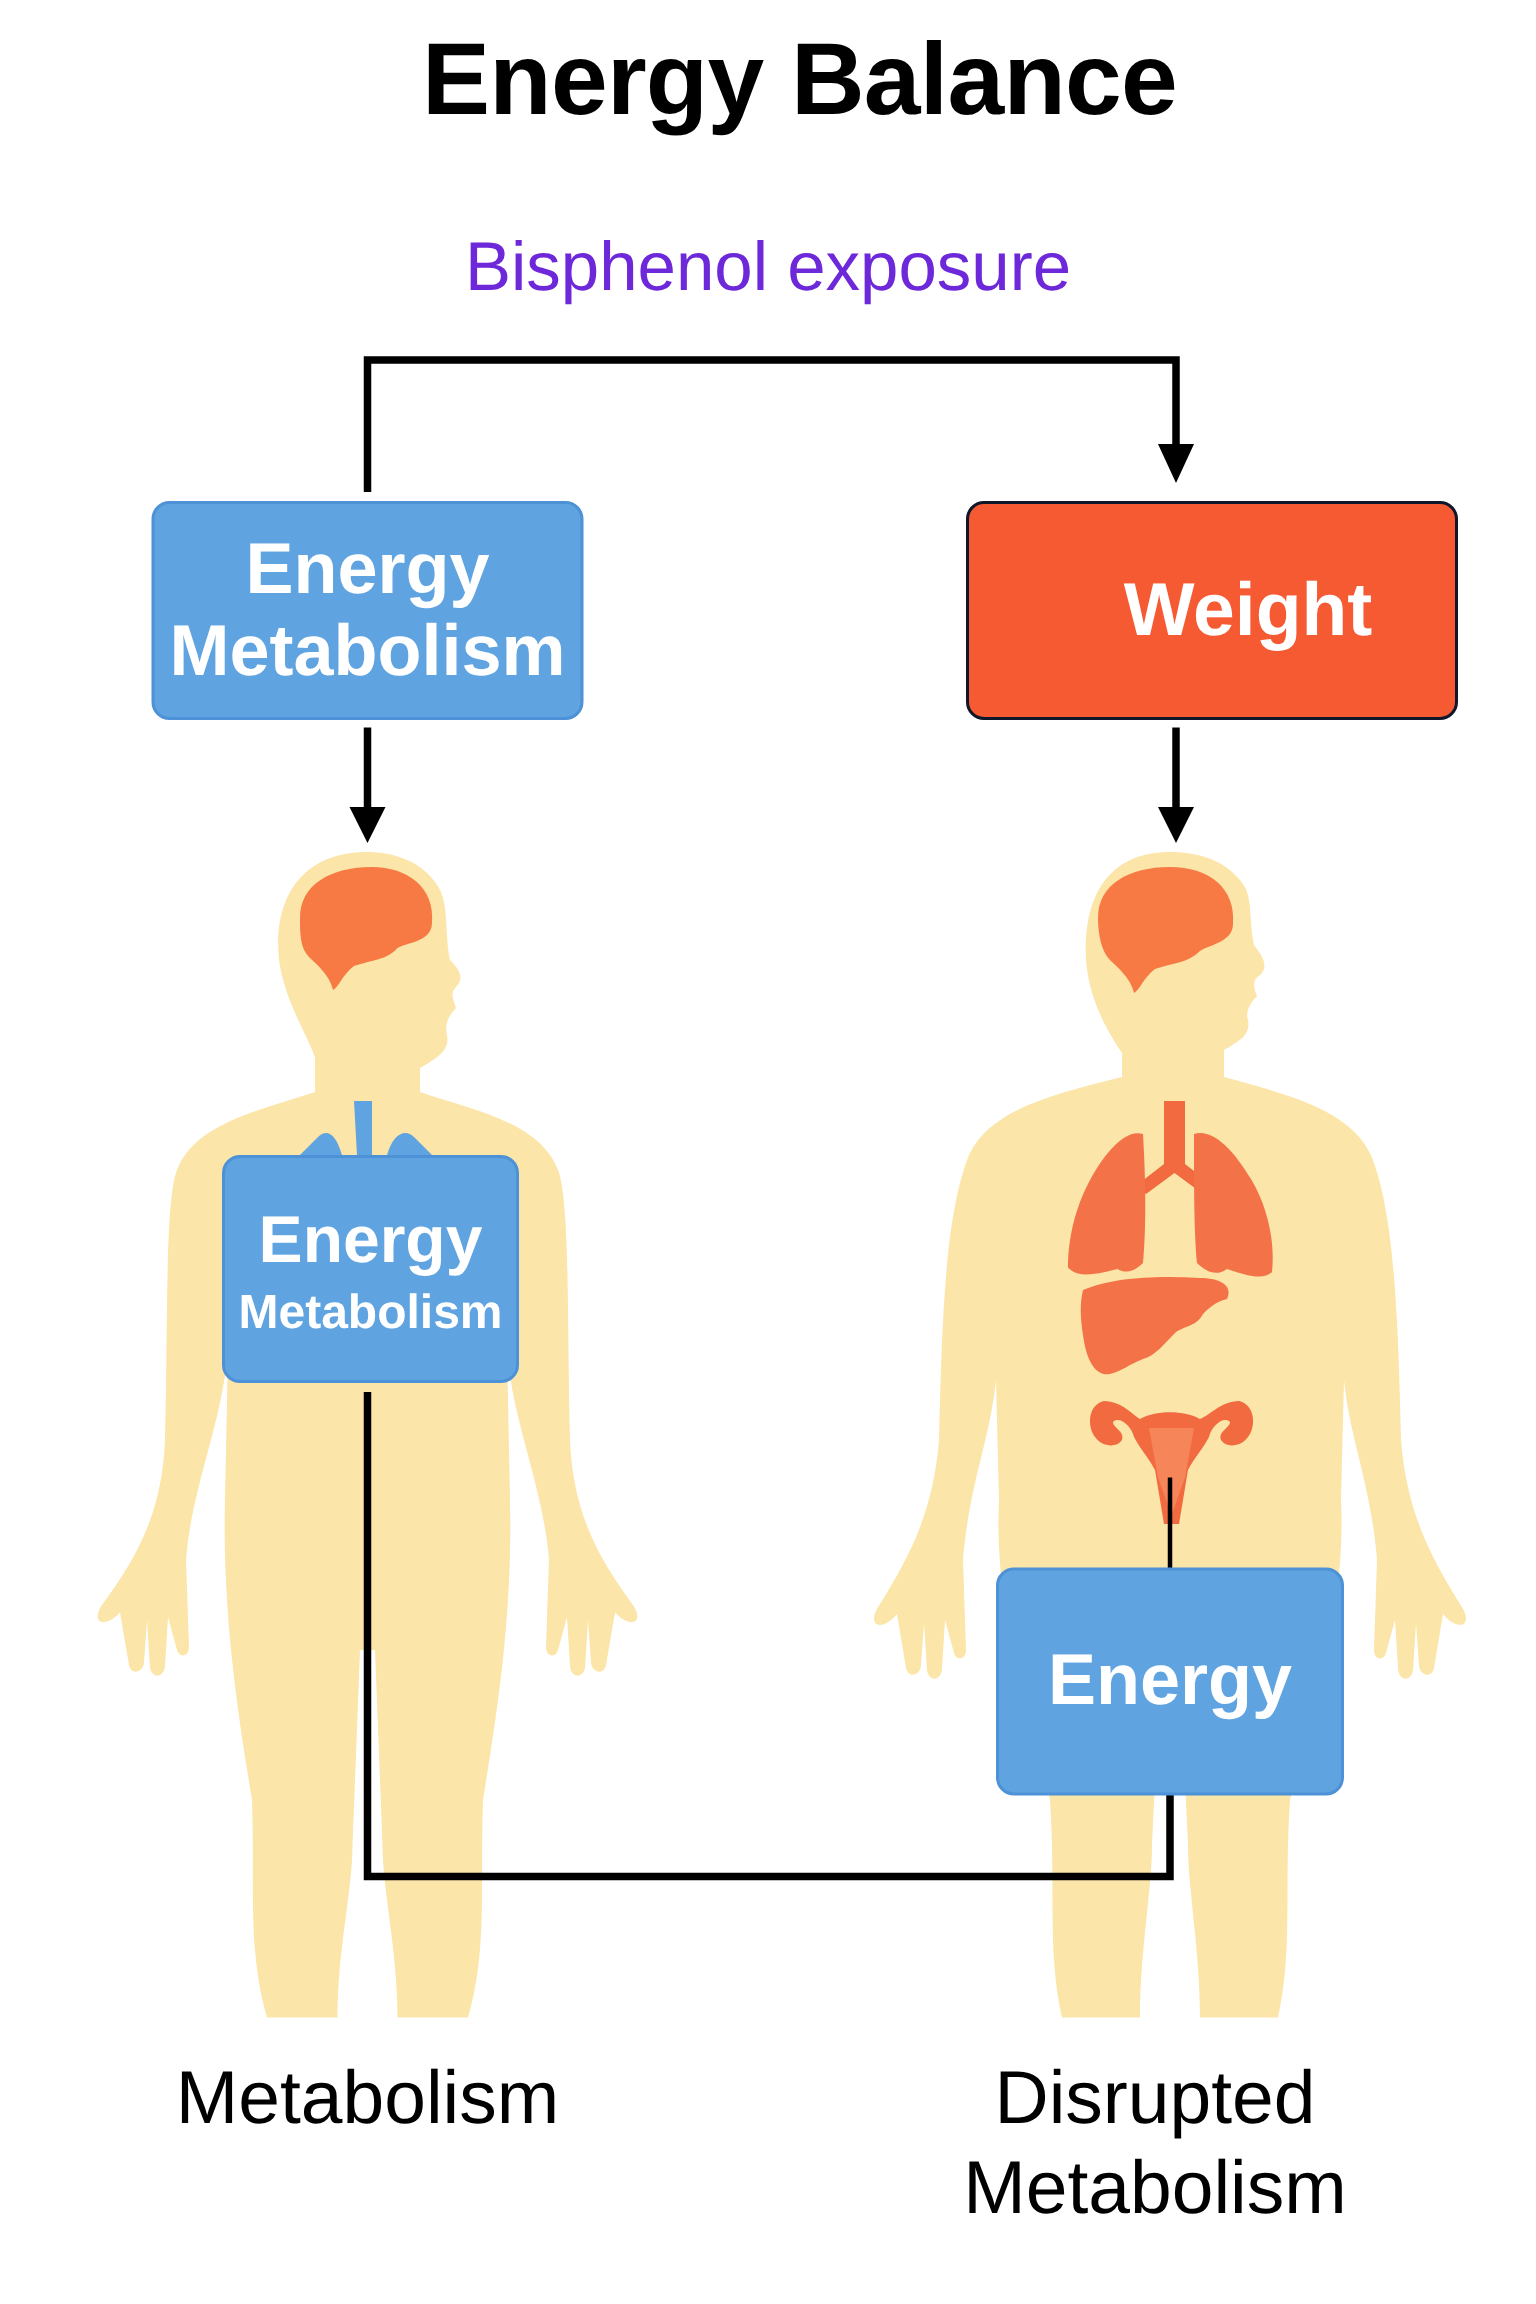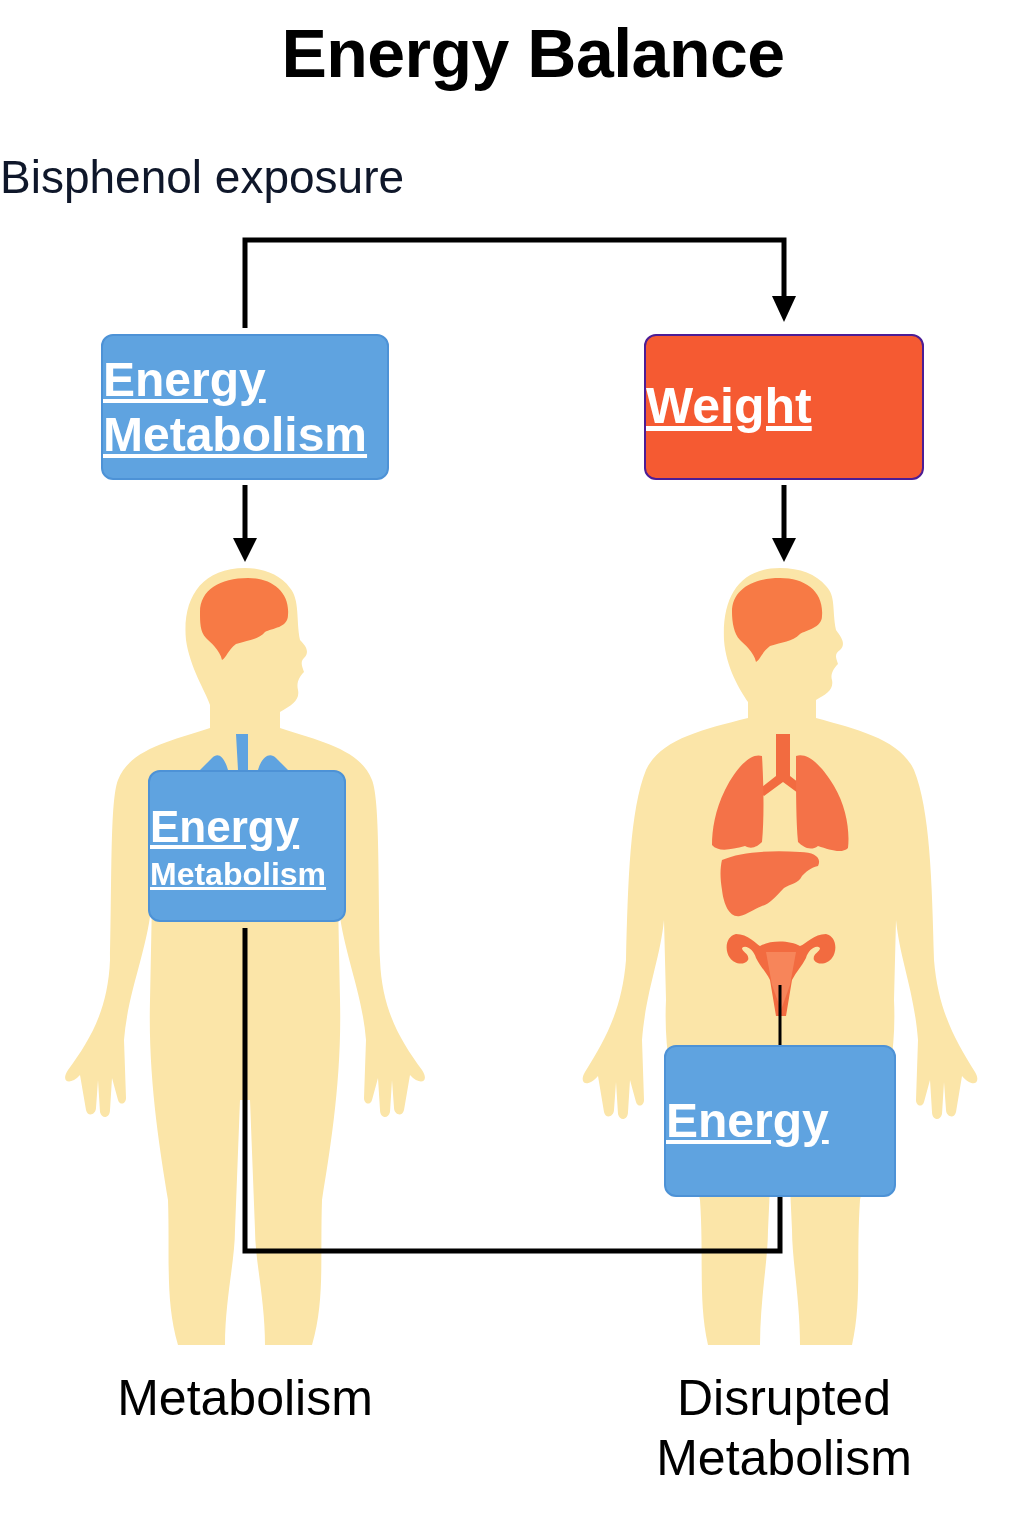--- a/index.html
+++ b/index.html
@@ -1,22 +1,22 @@
 <!DOCTYPE html>
 <html><head>
 <meta charset="utf-8">
 <style>
   html, body { margin: 0; padding: 0; background: #ffffff; }
   body { width: 1024px; height: 1536px; position: relative; overflow: hidden; font-family: "Liberation Sans", sans-serif; }
   .abs { position: absolute; }
   .title { left: 0; width: 1024px; top: 14px; text-align: center; font-size: 68px; font-weight: bold; color: #000; letter-spacing: -0.5px; padding-left: 21px; }
-  .subtitle { left: 0; width: 1024px; top: 150px; font-size: 46px; color: #0f172a; }
-  .box { display: flex; flex-direction: column; align-items: flex-start; justify-content: center; color: #fff; font-weight: bold; text-align: center; border-radius: 12px; line-height: 1.15; text-decoration: underline; }
+  .subtitle { left: 0; width: 1024px; top: 150px; text-align: center; font-size: 46px; color: #6d28d9; }
+  .box { display: flex; flex-direction: column; align-items: center; justify-content: center; color: #fff; font-weight: bold; text-align: center; border-radius: 12px; line-height: 1.15; }
   .box-blue { background: #5fa3e0; border: 2px solid #4d92d6; }
-  .box-red { background: #f55a32; border: 2px solid #4c1d95; }
+  .box-red { background: #f55a32; border: 2px solid #0f172a; padding-left: 48px; }
   .box span { display: block; }
   .bottom-label { text-align: center; font-size: 50px; color: #000; line-height: 1.2; }
   svg { position: absolute; left: 0; top: 0; }
 </style>
 </head>
 <body>
 
 <svg width="1024" height="1536" viewBox="0 0 1024 1536">
 
   <g fill="#fbe5a8">
@@ -78,16 +78,16 @@
   <span style="font-size:32px;">Metabolism</span>
 </div>
 
 <div class="abs box box-blue" style="left:664px; top:1045px; width:228px; height:148px; font-size:48px;">
   <span>Energy</span>
 </div>
 
 <div class="abs bottom-label" style="left:80px; top:1368px; width:330px;">
   <div>Metabolism</div>
 </div>
-<div class="abs bottom-label" style="left:619px; top:1368px; width:330px;">
+<div class="abs bottom-label" style="left:605px; top:1368px; width:330px;">
   <div>Disrupted</div>
   <div>Metabolism</div>
 </div>
 
 </body></html>

